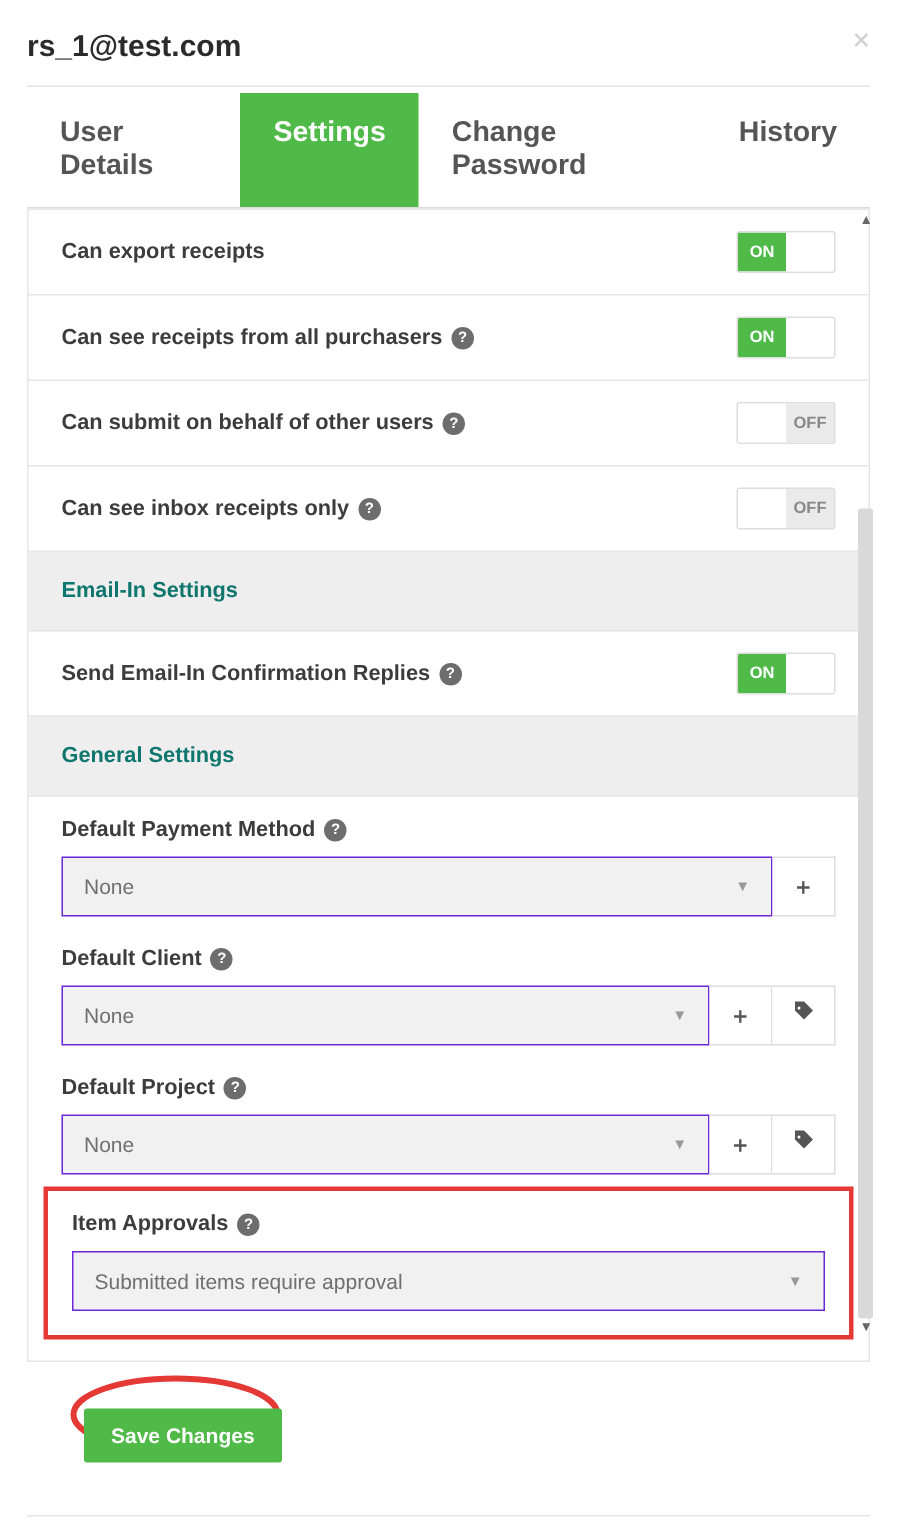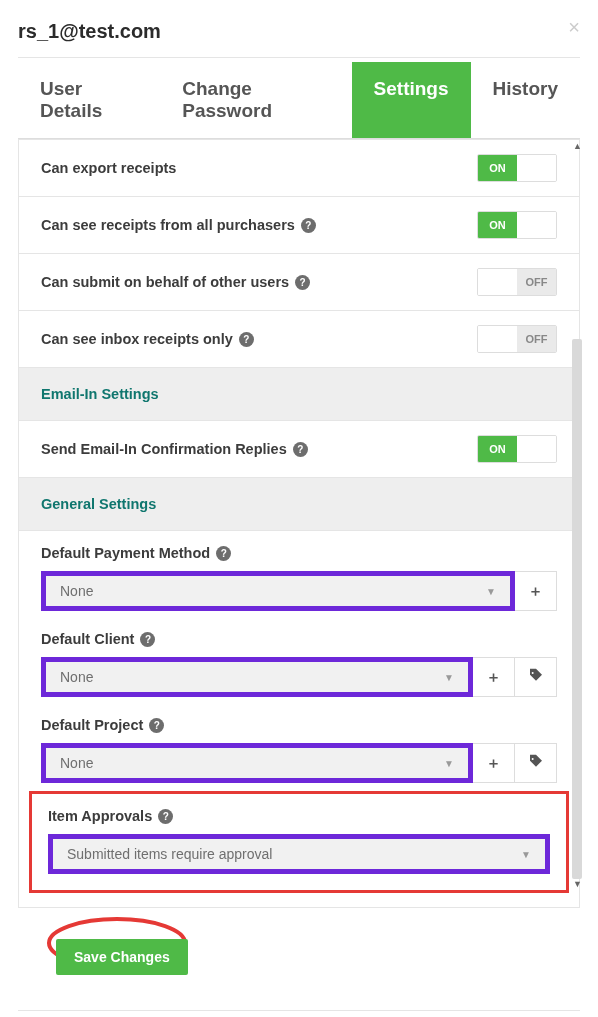--- a/index.html
+++ b/index.html
@@ -11,32 +11,32 @@
 .tab { padding: 16px 22px; font-size: 19px; color: #555; font-weight: 700; cursor: pointer; }
 .tab.active { background: #4fba47; color: #fff; }
 .scroll-wrap { position: relative; }
 .scrollbar-arrow { position:absolute; right:-2px; font-size:9px; color:#666; }
 .scrollbar-track { position:absolute; right:-2px; top:200px; width:10px; height:540px; background:#d9d9d9; border-radius:2px; }
 .settings-panel { border:1px solid #e5e5e5; }
 .row { border-bottom:1px solid #e5e5e5; padding:14px 22px; display:flex; justify-content:space-between; align-items:center; }
 .row:last-child { border-bottom:none; }
 .row-label { font-size:14.5px; font-weight:700; color:#3c3c3c; display:flex; align-items:center; gap:6px; }
 .help-icon { display:inline-flex; width:15px; height:15px; border-radius:50%; background:#6d6d6d; color:#fff; font-size:10px; align-items:center; justify-content:center; font-weight:700; }
-.toggle { width:80px; height:28px; border:1px solid #ddd; display:flex; border-radius:2px; overflow:hidden; cursor:pointer; }
+.toggle { width:66px; height:28px; border:1px solid #ddd; display:flex; border-radius:2px; overflow:hidden; cursor:pointer; }
 .toggle .half { flex:1; display:flex; align-items:center; justify-content:center; font-size:11px; font-weight:700; }
 .toggle.on .half:first-child { background:#4fba47; color:#fff; }
 .toggle.on .half:last-child { background:#fff; }
 .toggle.off .half:first-child { background:#fff; }
 .toggle.off .half:last-child { background:#eaeaea; color:#888; }
 .section-header { background:#eeeeee; padding:18px 22px; border-bottom:1px solid #e5e5e5; }
 .section-header .row-label { color:#0f766e; }
 .form-block { padding:14px 22px 6px; border-bottom:0; }
 .form-block .row-label { margin-bottom:10px; }
 .input-group { display:flex; }
-.select-box { flex:1; border:5px solid #6d28d9; background:#f1f1f1; height:40px; display:flex; align-items:center; padding:0 14px; color:#6f6f6f; font-size:14px; justify-content:space-between; cursor:pointer; }
+.select-box { flex:1; border:1px solid #6d28d9; background:#f1f1f1; height:40px; display:flex; align-items:center; padding:0 14px; color:#6f6f6f; font-size:14px; justify-content:space-between; cursor:pointer; }
 .select-caret { color:#999; font-size:10px; }
 .icon-btn { width:42px; height:40px; border:1px solid #ddd; border-left:none; background:#fff; display:flex; align-items:center; justify-content:center; color:#555; cursor:pointer; font-size:15px; font-weight:700; }
 .highlight-box { border:3px solid #e53935; padding:10px 16px 16px; margin:6px 10px 14px; }
 .highlight-box .row-label { margin-bottom:10px; margin-top:4px; }
 .highlight-box .select-box { background:#f1f1f1; }
 .footer-area { display:flex; justify-content:space-between; align-items:flex-start; margin-top:14px; padding-bottom:10px; }
 .save-wrap { position:relative; width:180px; height:70px; display:flex; align-items:center; justify-content:flex-start; }
 .ellipse { position:absolute; left:24px; top:-8px; width:150px; height:58px; pointer-events:none; }
 .save-btn { background:#4fba47; color:#fff; border:none; padding:10px 18px; font-size:14px; font-weight:700; cursor:pointer; border-radius:2px; margin-left:38px; position:relative; z-index:1; }
 .divider { border-top:1px solid #e5e5e5; margin-top:8px; }
@@ -46,22 +46,22 @@
 </head>
 <body>
 
 <div class="modal-header">
   <div class="modal-title">rs_1@test.com</div>
   <div class="close-x">×</div>
 </div>
 
 <div class="tabs">
   <div class="tab">User Details</div>
+  <div class="tab active">Settings</div>
   <div class="tab">Change Password</div>
-  <div class="tab active">Settings</div>
   <div class="tab">History</div>
 </div>
 
 <div class="scroll-wrap">
   <div class="scrollbar-arrow" style="top:2px;">▲</div>
   <div class="scrollbar-track"></div>
   <div class="scrollbar-arrow" style="top:740px;">▼</div>
 
   <div class="settings-panel">
 

